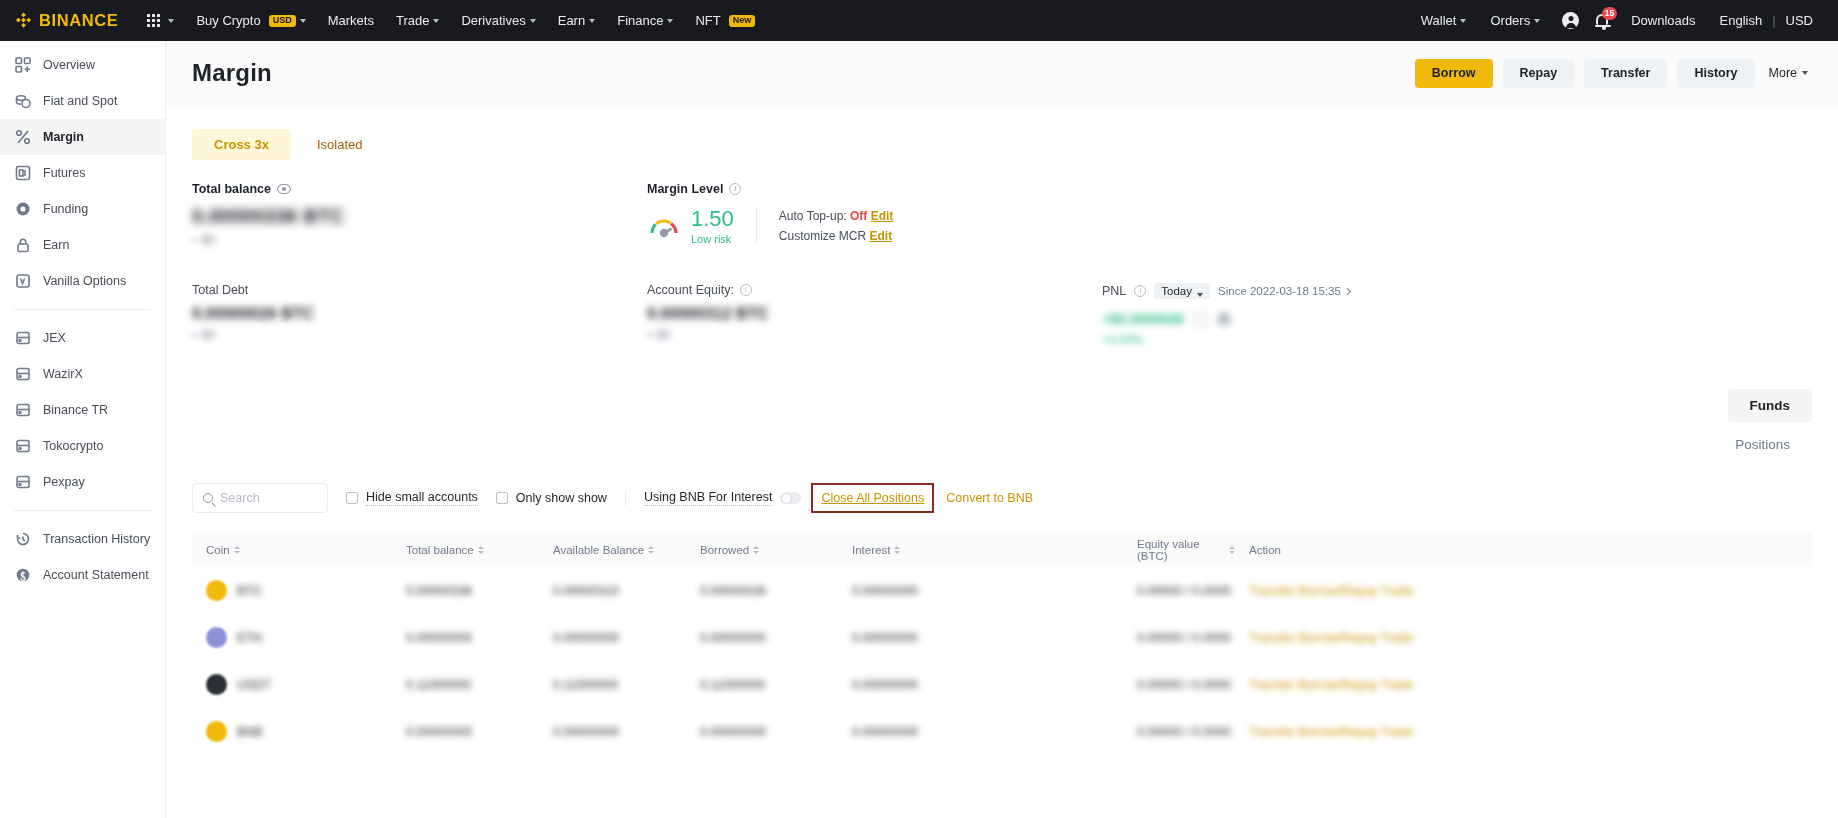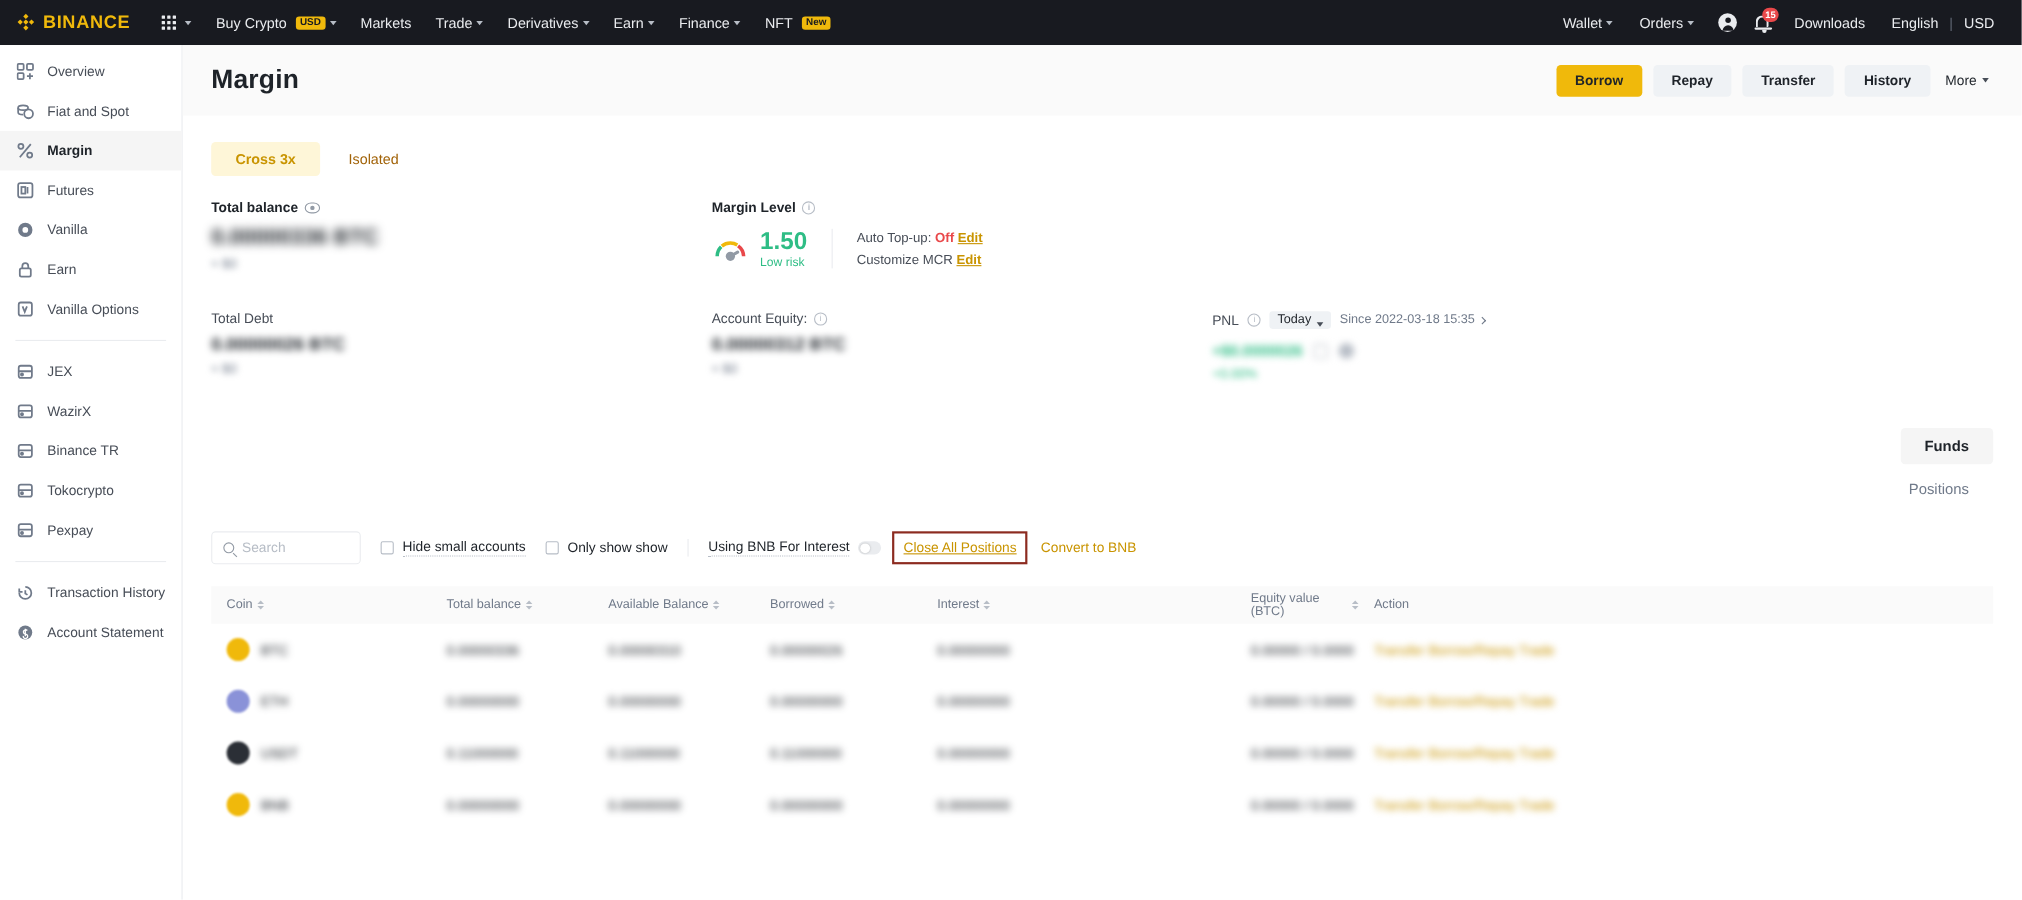--- a/index.html
+++ b/index.html
@@ -88,21 +88,21 @@
   .eye-ic::after{content:'';position:absolute;left:50%;top:50%;transform:translate(-50%,-50%);
     width:4px;height:4px;border-radius:50%;background:#929aa5;}
   .blur-big { font-size: 20px; font-weight: bold; filter: blur(4.2px); margin-top: 9px; color:#1e2329;}
   .blur-sm { font-size: 12px; filter: blur(3px); margin-top: 5px; color: #707a8a; }
   .blur-md { font-size: 16px; font-weight: bold; filter: blur(3.6px); margin-top: 8px; color:#1e2329;}
   .row2 { margin-top: 36px; display:flex; }
 
   
   .ml-row { display: flex; align-items: center; margin-top: 10px; gap: 10px; }
   .gauge { width: 34px; height: 34px; flex-shrink:0; }
-  .ml-val { font-size: 22px; font-weight: bold; color: #2ebd85; line-height: 1; }
+  .ml-val { font-size: 22px; font-weight: normal; color: #2ebd85; line-height: 1; }
   .ml-sub { font-size: 11px; color: #2ebd85; margin-top: 3px; }
   .ml-divider { width: 1px; height: 36px; background: #eaecef; margin: 0 12px; }
   .ml-lines { font-size: 12px; color: #474d57; line-height: 20px; }
   .gold-link { color: #c99400; text-decoration: underline; cursor: pointer; font-weight: bold;}
   .off-red { color: #e9484a; font-weight: bold; }
 
   
   .pnl-head { display: flex; align-items: center; gap: 8px; font-size: 12.5px; color: #474d57; }
   .today-chip { background:#eff2f5; border-radius:3px; padding:2px 7px; font-size:11.5px; display:flex;
     align-items:flex-end; gap:5px; color:#1e2329; cursor:pointer;}
@@ -290,21 +290,21 @@
       </span>
       <span>Futures</span>
     </div>
     <div class="side-item">
       <span class="side-ic">
         <svg viewBox="0 0 16 16">
             <circle cx="8" cy="8" r="6.5" fill="currentColor" stroke="none"></circle>
             <circle cx="8" cy="8" r="2.6" fill="#fff" stroke="none"></circle>
           </svg>
       </span>
-      <span>Vanilla</span>
+      <span>Funding</span>
     </div>
     <div class="side-item">
       <span class="side-ic">
         <svg viewBox="0 0 16 16">
             <rect x="3" y="7" width="10" height="7.5" rx="1.5"></rect>
             <path d="M5.3 7V5a2.7 2.7 0 015.4 0v2"></path>
           </svg>
       </span>
       <span>Earn</span>
     </div>

